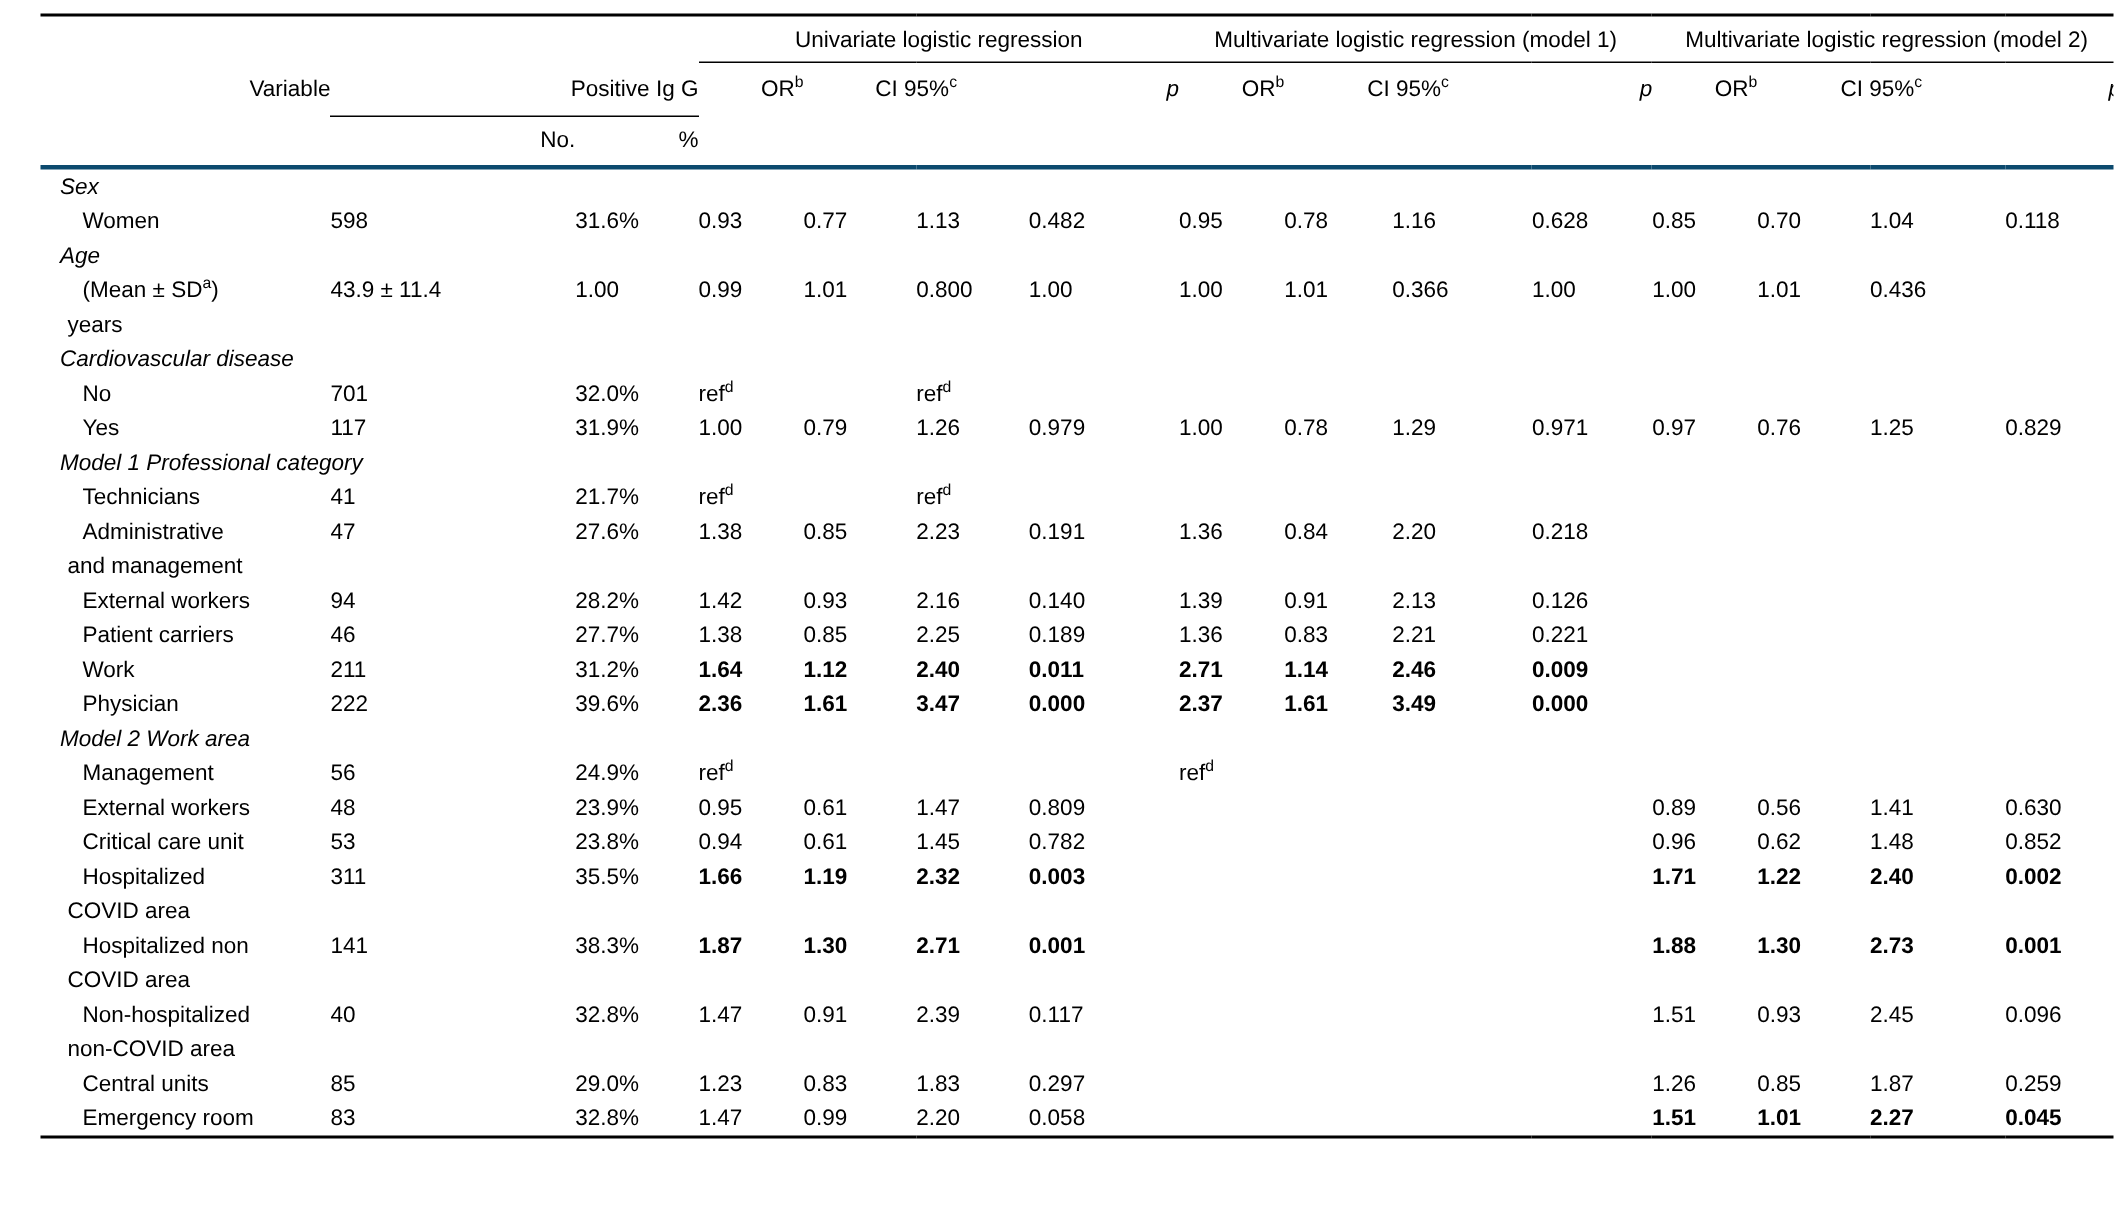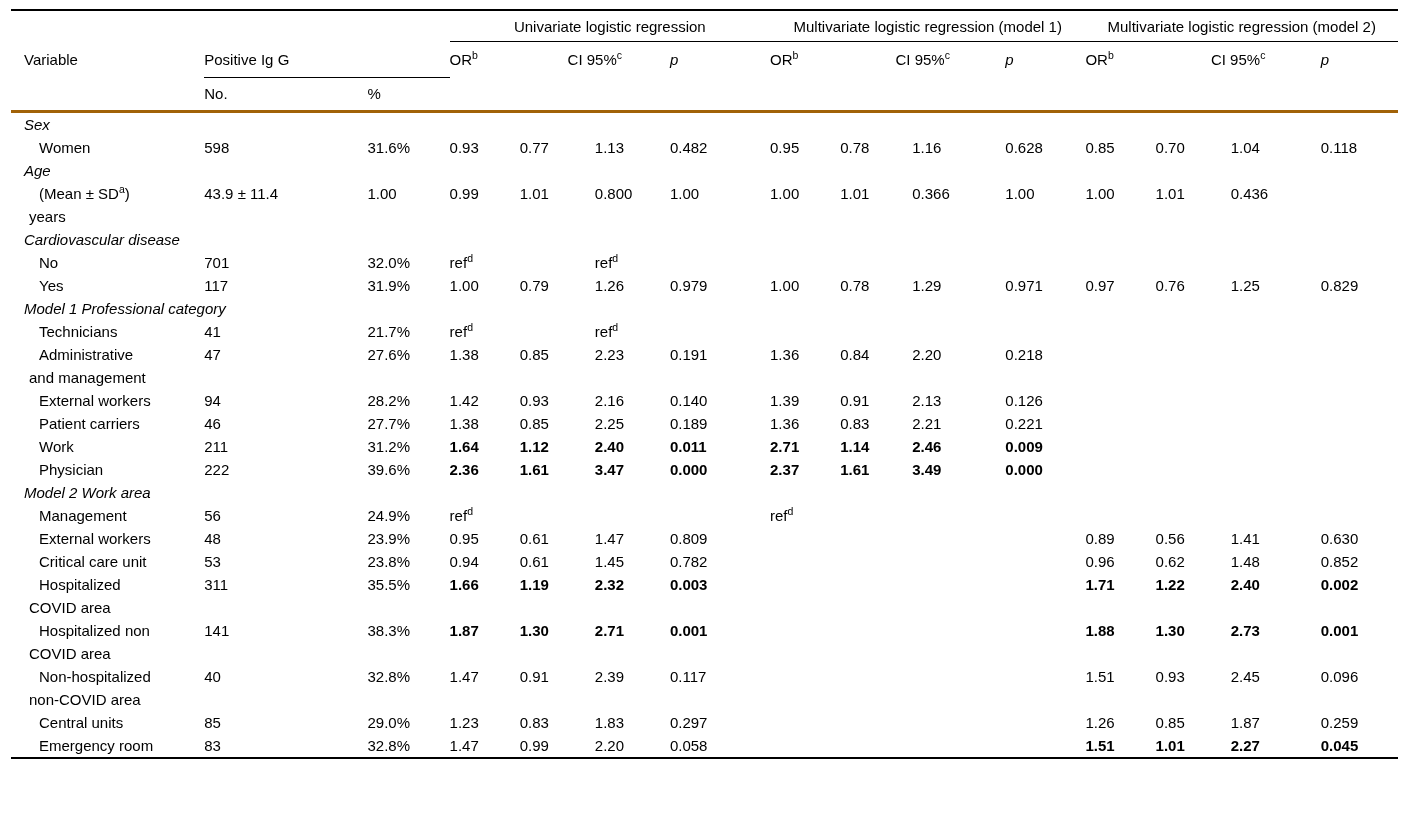--- a/index.html
+++ b/index.html
@@ -1,20 +1,20 @@
 <!DOCTYPE html>
 <html><head>
 <meta charset="utf-8">
 <style>
   html, body { margin: 0; padding: 0; background: #ffffff; }
   .page {
     width: 1409px;
     height: 780px;
     box-sizing: border-box;
-    padding: 9px 11px;
+    padding: 9px 27px;
     background: #ffffff;
     color: #000000;
     font-family: "Liberation Sans", sans-serif;
   }
   table {
     border-collapse: collapse;
     table-layout: fixed;
     width: 1387px;
     border-top: 2px solid #000;
     border-bottom: 2px solid #000;
@@ -22,26 +22,26 @@
   }
   th, td {
     padding: 0;
     font-weight: normal;
     text-align: left;
     vertical-align: top;
     line-height: 23px;
     white-space: nowrap;
     overflow: visible;
   }
-  thead th { vertical-align: middle; line-height: normal; }
+  thead th { vertical-align: middle; line-height: normal; text-align: right; }
   tr.groups-row th { height: 30px; }
   th.group { text-align: center; border-bottom: 1px solid #000; }
   tr.labels-row th { height: 35px; }
   th.igg { border-bottom: 1px solid #000; }
-  tr.sub-row th { height: 32px; border-bottom: 3px solid #a16207; }
+  tr.sub-row th { height: 32px; border-bottom: 3px solid #0c4a6e; }
   th.ci { text-align: center; }
   .p-head { font-style: italic; }
   th.variable-h { padding-left: 13px; }
   td.var .l1 { display: block; padding-left: 28px; }
   td.var .l2 { display: block; padding-left: 2px; margin-left: 16px; }
   td.var.section { font-style: italic; padding-left: 13px; }
   td.val.bold { font-weight: bold; }
   sup { font-size: 0.7em; line-height: 0; }
 </style>
 </head>

